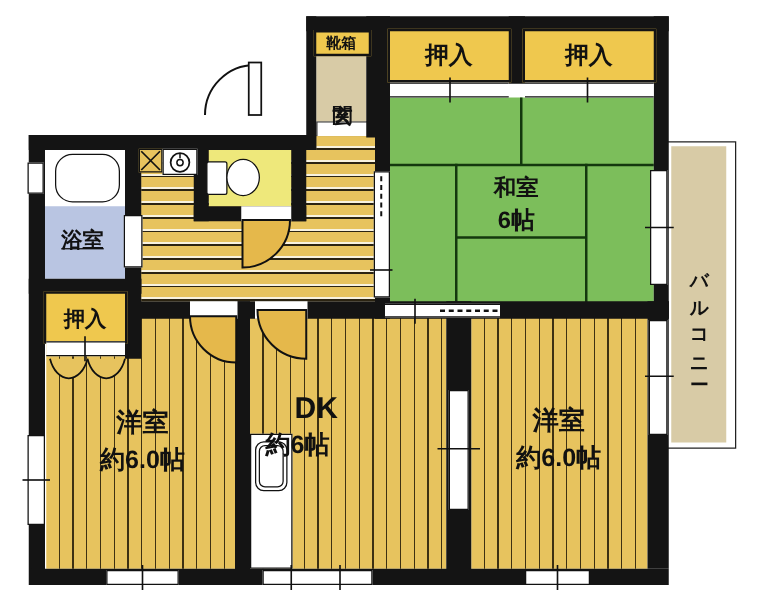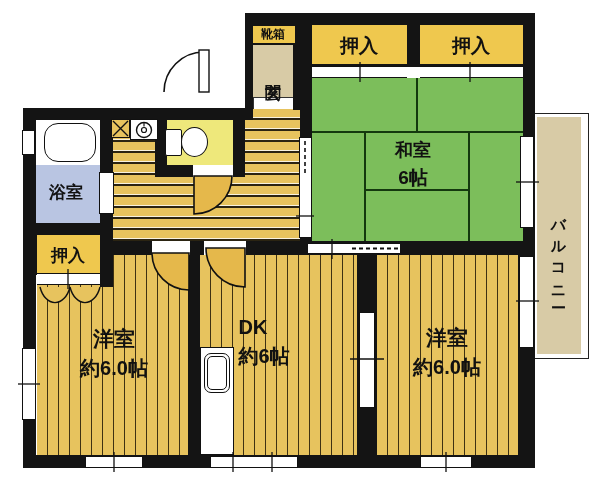--- a/index.html
+++ b/index.html
@@ -136,30 +136,30 @@
     <path d="M272,452 L272,472" stroke="#111" stroke-width="1.3"></path>
     <path d="M446,452 L446,472" stroke="#111" stroke-width="1.3"></path>
     <path d="M18,384 L40,384" stroke="#111" stroke-width="1.3"></path>
     <path d="M516,182 L539,182" stroke="#111" stroke-width="1.3"></path>
     <path d="M516,301 L539,301" stroke="#111" stroke-width="1.3"></path>
   </svg>
 
   <div class="lbl" style="left:413px;top:150px;font-size:18px;">和室</div>
   <div class="lbl" style="left:413px;top:177px;font-size:19px;">6帖</div>
 
-  <div class="lbl" style="left:253px;top:327px;font-size:20px;">DK</div>
-  <div class="lbl" style="left:264px;top:356px;font-size:20px;">約6帖</div>
+  <div class="lbl" style="left:253px;top:327px;font-size:24px;">DK</div>
+  <div class="lbl" style="left:238px;top:356px;font-size:20px;">約6帖</div>
 
   <div class="lbl" style="left:114px;top:338px;font-size:21px;">洋室</div>
   <div class="lbl" style="left:114px;top:368px;font-size:20px;">約6.0帖</div>
 
   <div class="lbl" style="left:447px;top:337px;font-size:21px;">洋室</div>
   <div class="lbl" style="left:447px;top:367px;font-size:20px;">約6.0帖</div>
 
-  <div class="lbl" style="left:66px;top:192px;font-size:17px;">浴室</div>
+  <div class="lbl" style="left:66px;top:192px;font-size:17px;text-decoration:underline;">浴室</div>
 
   <div class="lbl vert" style="left:273px;top:72px;font-size:16px;letter-spacing:2px;">玄関</div>
 
   <div class="lbl" style="left:273px;top:34px;font-size:12px;">靴箱</div>
 
   <div class="lbl vert" style="left:559px;top:256px;font-size:15px;letter-spacing:6px;">バルコニー</div>
 
   <div class="lbl" style="left:359px;top:45px;font-size:19px;">押入</div>
   <div class="lbl" style="left:471px;top:45px;font-size:19px;">押入</div>
   <div class="lbl" style="left:68px;top:255px;font-size:17px;">押入</div>

